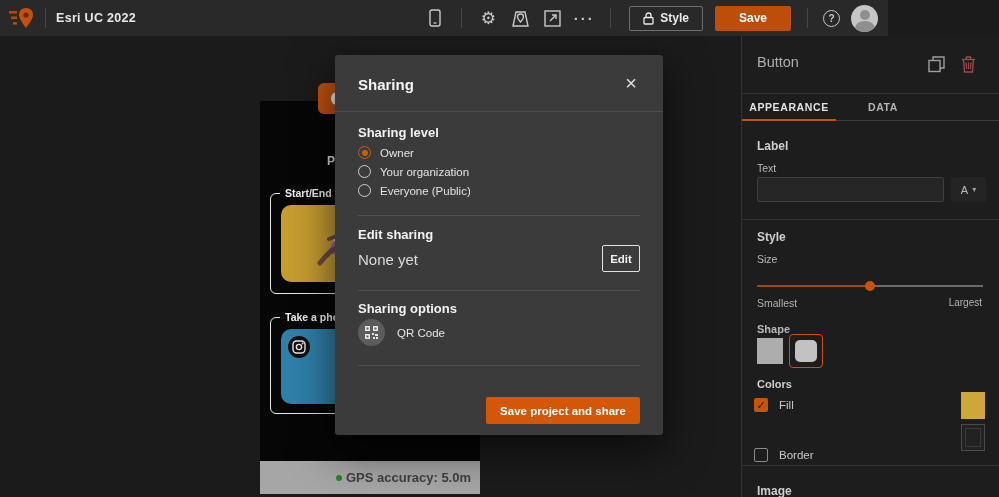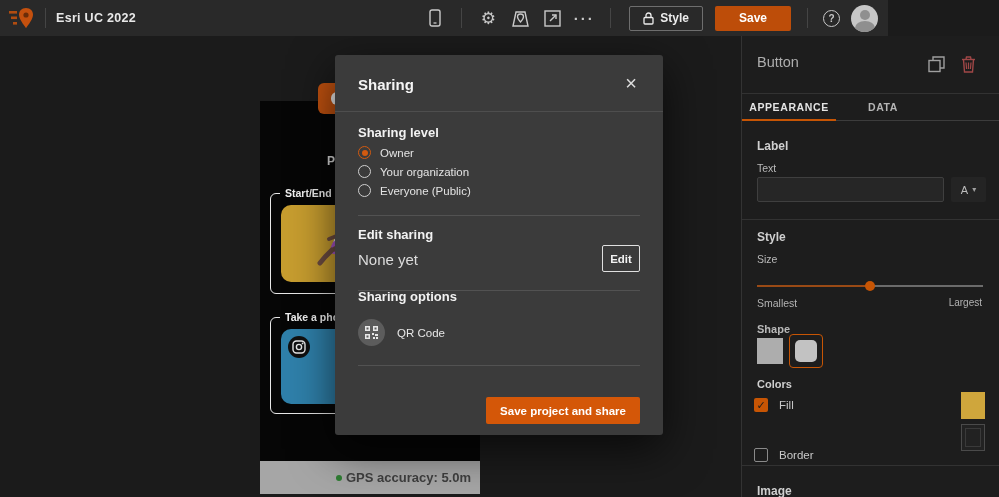--- a/index.html
+++ b/index.html
@@ -241,21 +241,21 @@
     </div>
 
     <div class="m-divider" style="top:160px;"></div>
 
     <div class="m-heading" style="top:172px;">Edit sharing</div>
     <div class="m-text" style="top:196px;">None yet</div>
     <button class="edit-btn">Edit</button>
 
     <div class="m-divider" style="top:235px;"></div>
 
-    <div class="m-heading" style="top:234px;">Sharing options</div>
+    <div class="m-heading" style="top:246px;">Sharing options</div>
     <div class="qr-row">
       <span class="qr-circle">
         <svg width="13" height="13" viewBox="0 0 13 13">
           <g fill="#e8e8e8">
             <rect x="0" y="0" width="5" height="5"></rect>
               <rect x="1.5" y="1.5" width="2" height="2" fill="#5c5c5c"></rect>
             <rect x="8" y="0" width="5" height="5"></rect>
               <rect x="9.5" y="1.5" width="2" height="2" fill="#5c5c5c"></rect>
             <rect x="0" y="8" width="5" height="5"></rect>
               <rect x="1.5" y="9.5" width="2" height="2" fill="#5c5c5c"></rect>

